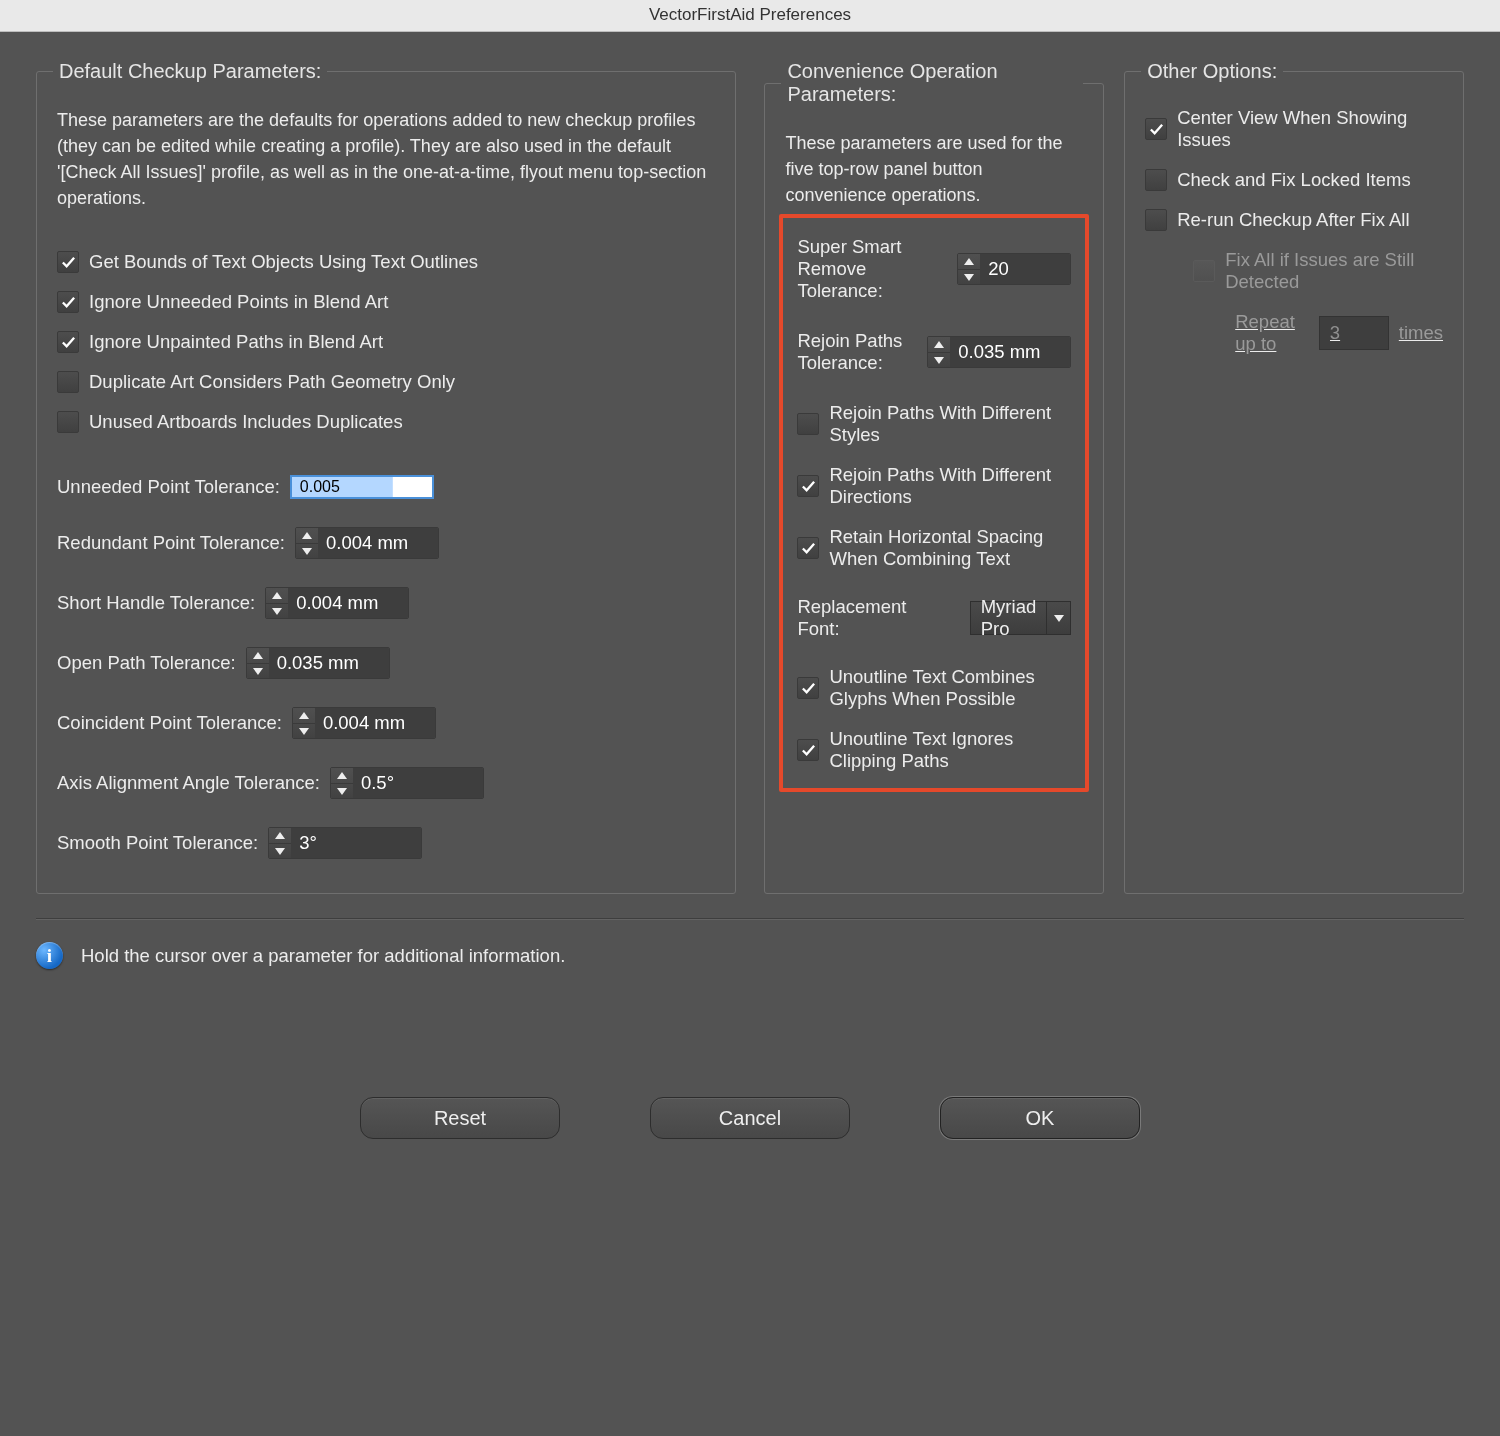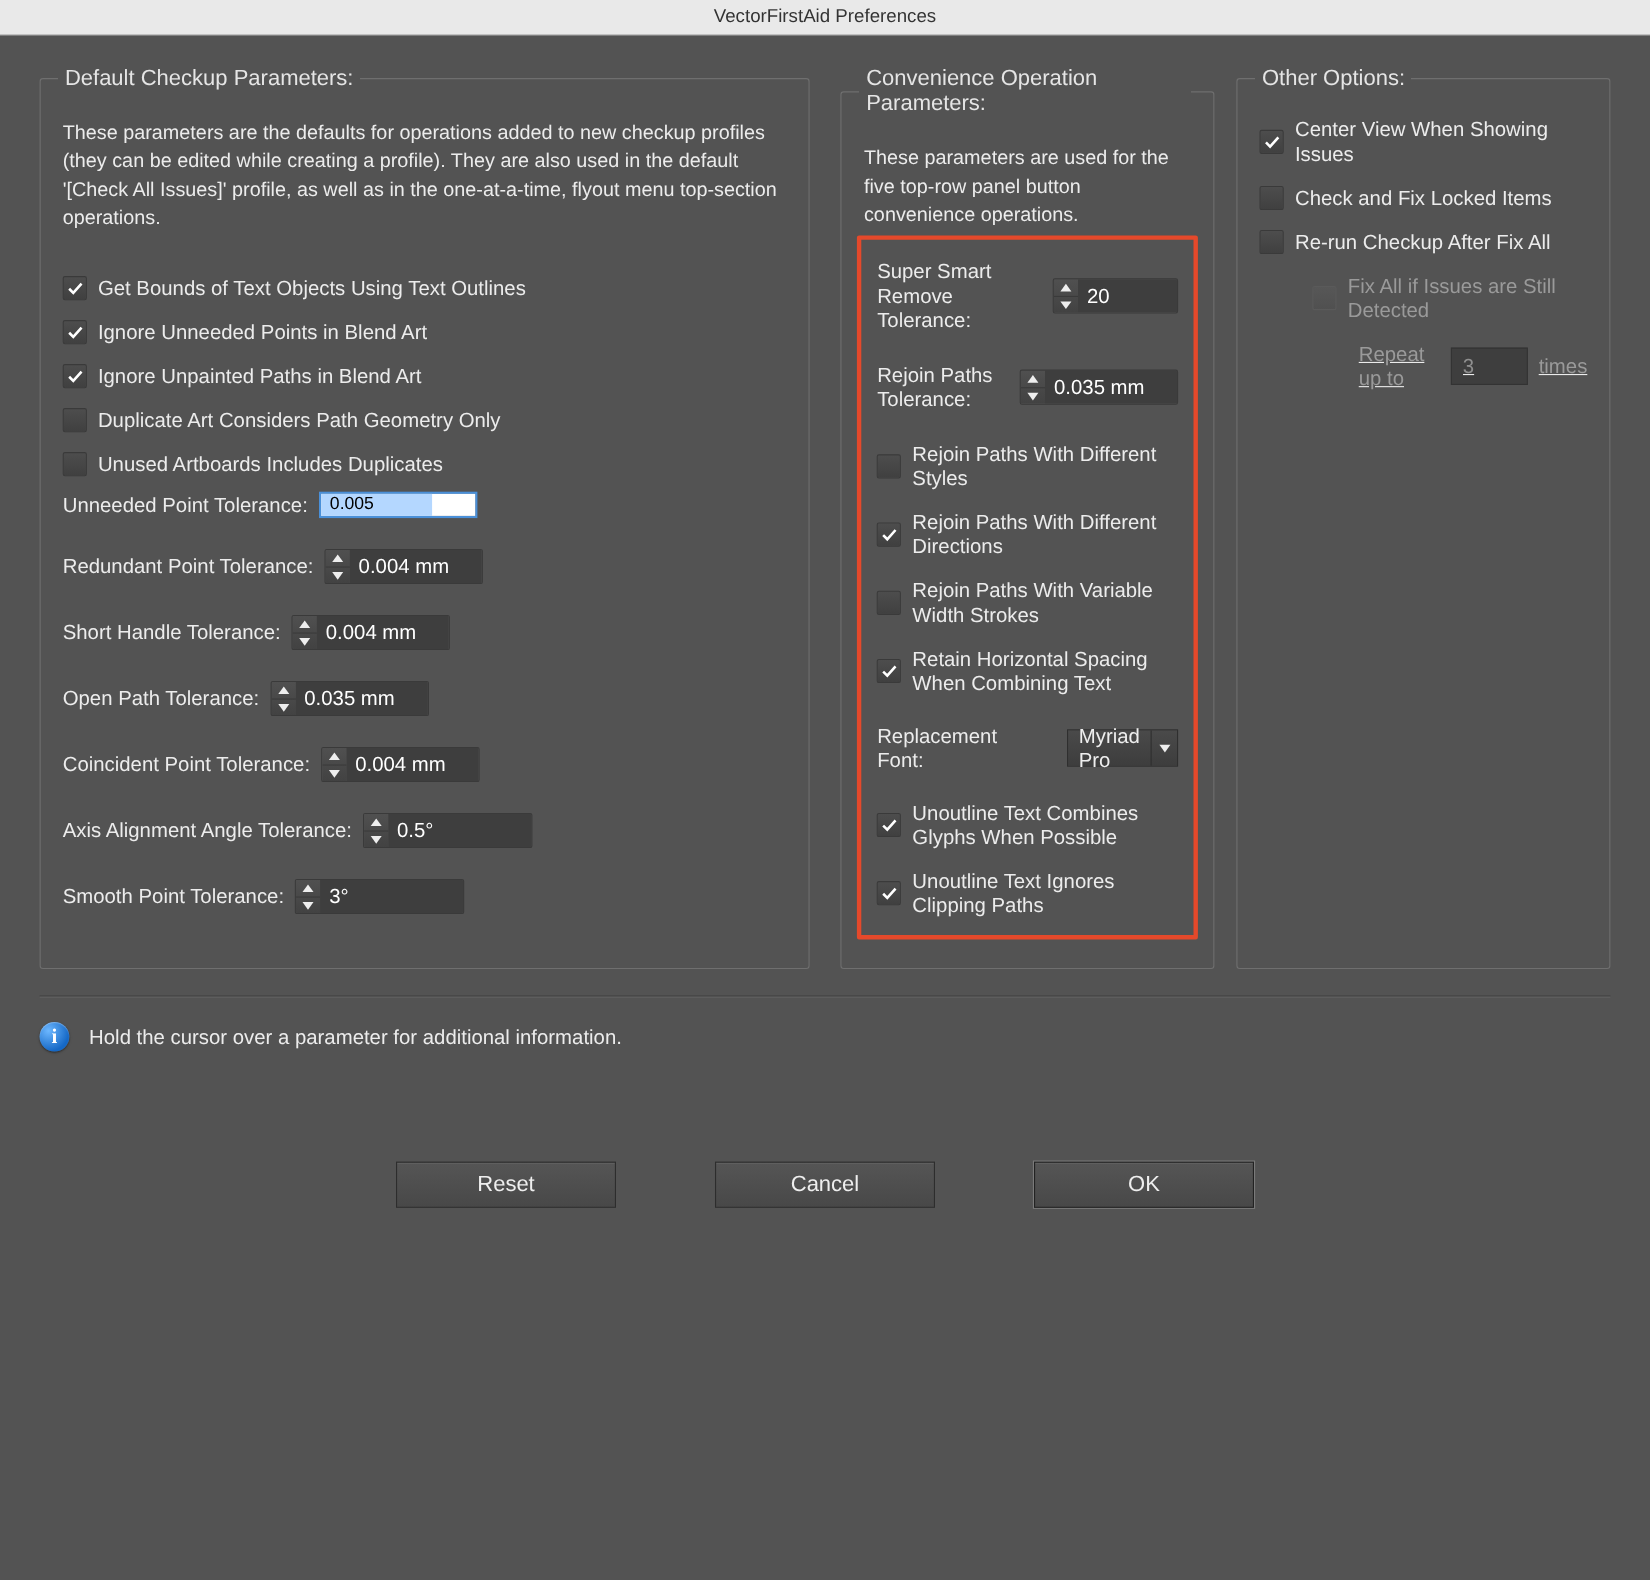--- a/index.html
+++ b/index.html
@@ -151,23 +151,24 @@
 
   .button-row {
     display:flex; justify-content:center; gap: 90px;
     padding: 100px 0 40px 0;
   }
   .btn {
     width: 200px; height: 42px;
     display:flex; align-items:center; justify-content:center;
     background: linear-gradient(#555,#484848);
     border: 1px solid #2d2d2d;
-    border-radius: 0;
+    border-radius: 13px;
     color:#eee; font-size: 20px;
     box-shadow: inset 0 1px 0 rgba(255,255,255,.08);
+    margin-top: 28px;
   }
   .btn.primary { border: 1px solid #222; box-shadow: 0 0 0 1px #7a7a7a, inset 0 1px 0 rgba(255,255,255,.08); }
 
   .tri-up { width:0;height:0;border-left:5px solid transparent;border-right:5px solid transparent;border-bottom:7px solid #eee; }
   .tri-down { width:0;height:0;border-left:5px solid transparent;border-right:5px solid transparent;border-top:7px solid #eee; }
 </style>
 </head>
 <body>
 
 <div class="titlebar">VectorFirstAid Preferences</div>
@@ -199,21 +200,21 @@
           <svg viewBox="0 0 16 16">
             <path d="M2 8 L6 12 L14 3" stroke="#fff" stroke-width="2.5" fill="none"></path>
           </svg>
         </span>
       <span class="label">Ignore Unpainted Paths in Blend Art</span>
     </div>
     <div class="row opt-row">
       <span class="cb"></span>
       <span class="label">Duplicate Art Considers Path Geometry Only</span>
     </div>
-    <div class="row opt-row" style="margin-bottom:14px;">
+    <div class="row opt-row" style="margin-bottom:42px;">
       <span class="cb"></span>
       <span class="label">Unused Artboards Includes Duplicates</span>
     </div>
 
     <div class="row">
       <span class="label">Unneeded Point Tolerance:</span>
       <span class="focused-wrap">
         <input class="focused-input" value="0.005" style="background: linear-gradient(rgb(180, 215, 255), rgb(180, 215, 255)) left center / 72% 100% no-repeat, rgb(255, 255, 255);">
       </span>
     </div>
@@ -352,24 +353,20 @@
           <span class="label">Rejoin Paths With Different Styles</span>
         </div>
         <div class="row opt-row">
           <span class="cb">
               <svg viewBox="0 0 16 16">
                 <path d="M2 8 L6 12 L14 3" stroke="#fff" stroke-width="2.5" fill="none"></path>
               </svg>
             </span>
           <span class="label">Rejoin Paths With Different Directions</span>
         </div>
-        <div class="row opt-row">
-          <span class="cb"></span>
-          <span class="label">Rejoin Paths With Variable Width Strokes</span>
-        </div>
         <div class="row opt-row" style="margin-bottom:26px;">
           <span class="cb">
               <svg viewBox="0 0 16 16">
                 <path d="M2 8 L6 12 L14 3" stroke="#fff" stroke-width="2.5" fill="none"></path>
               </svg>
             </span>
           <span class="label">Retain Horizontal Spacing When Combining Text</span>
         </div>
 
         <div class="row" style="gap:16px; margin-bottom:26px;">

